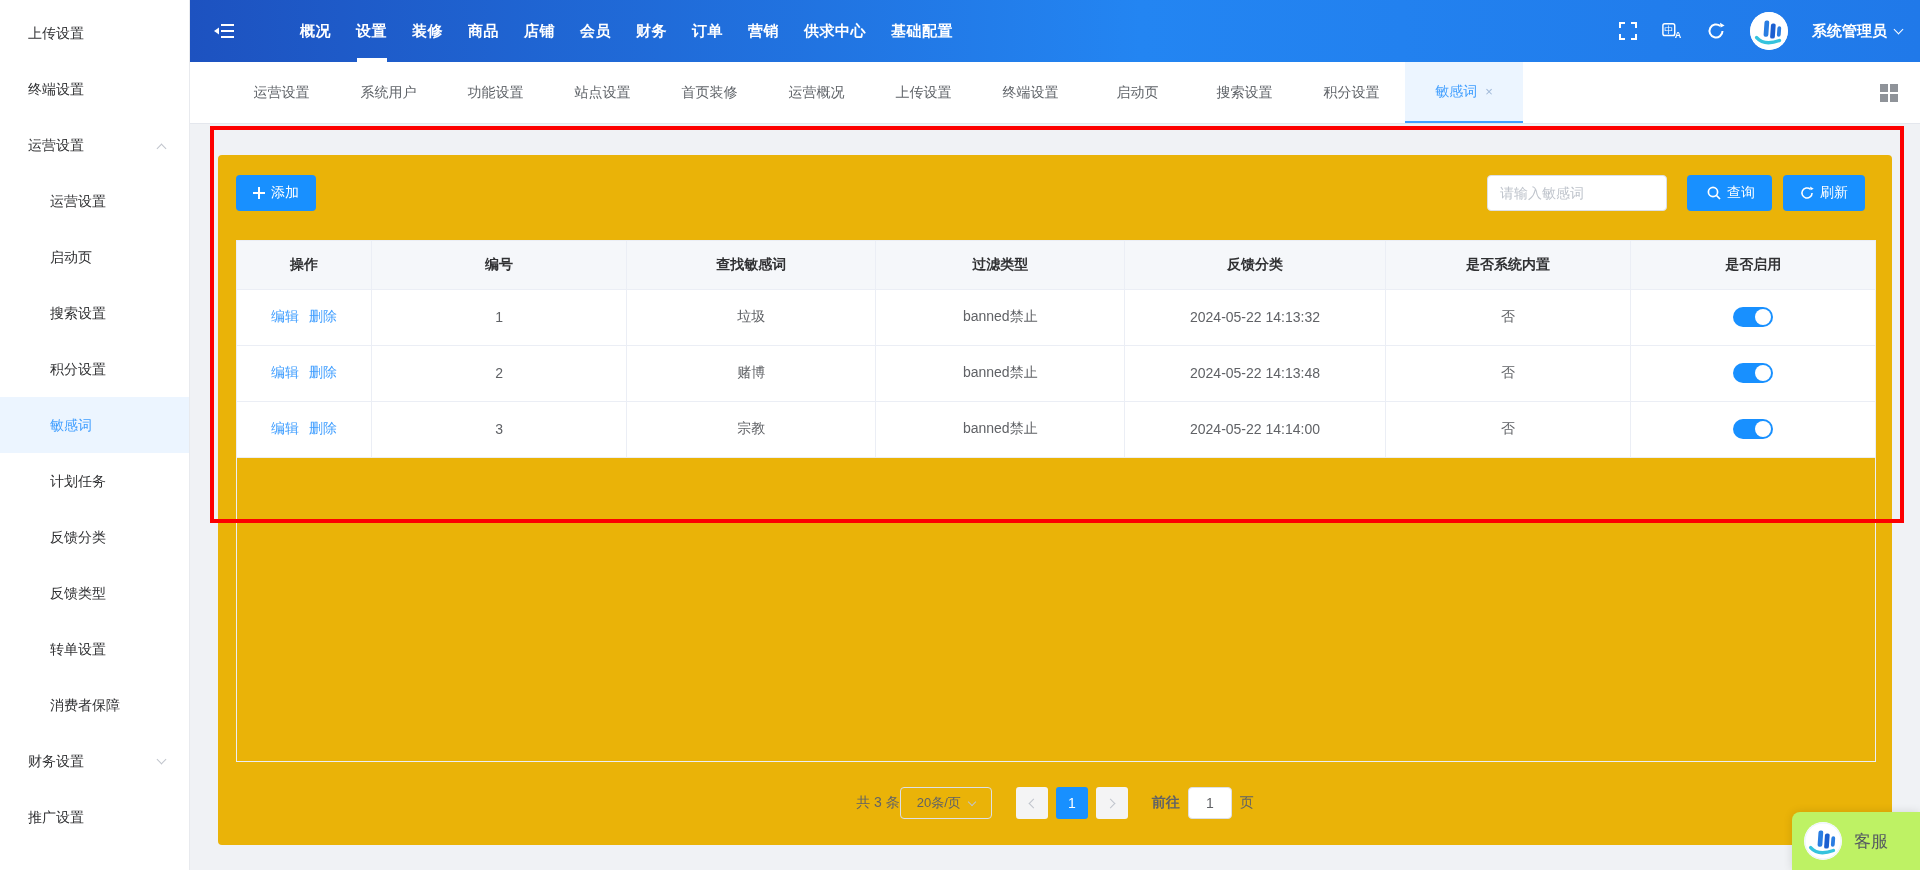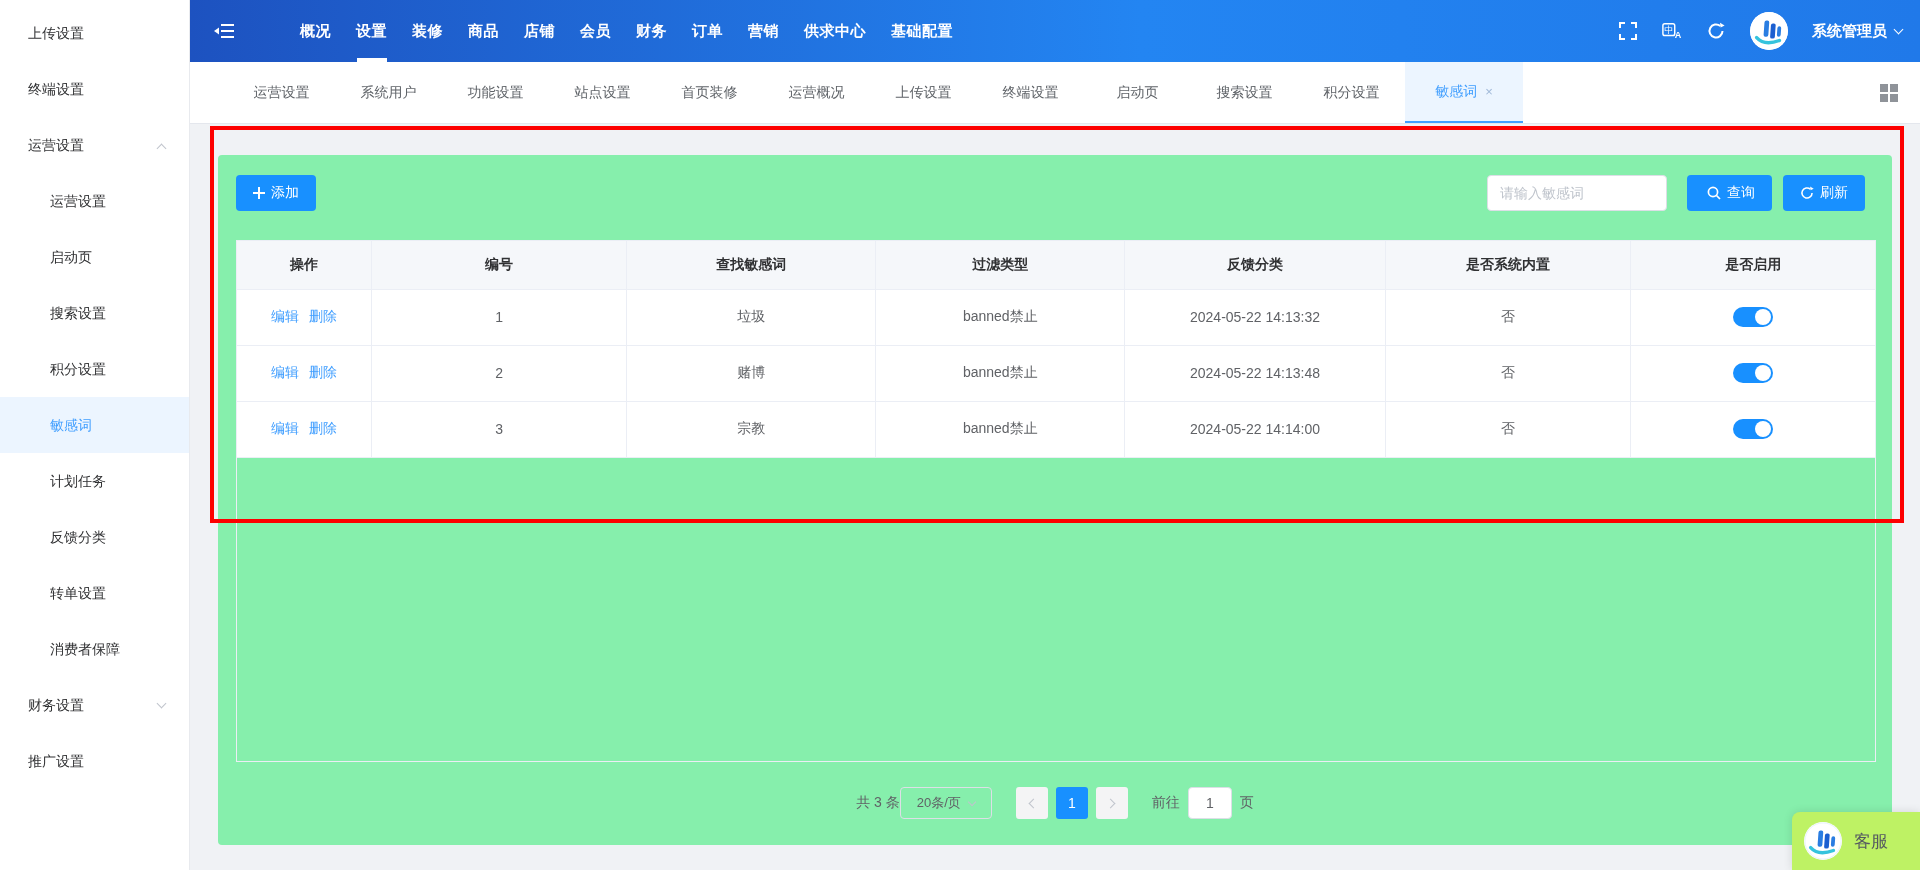--- a/index.html
+++ b/index.html
@@ -48,21 +48,21 @@
   .tab { width:107px; display:flex; align-items:center; justify-content:center;
          font-size:14px; color:#5f6368; cursor:pointer; }
   .tab.active { width:118px; background:#ecf5ff; color:#409eff; border-bottom:2px solid #409eff; }
   .tab .close { margin-left:8px; font-size:13px; color:#9fb8d8; }
   .grid-icon { margin-left:auto; margin-right:22px; align-self:center; display:grid;
                grid-template-columns:8px 8px; grid-gap:2px; cursor:pointer; }
   .grid-icon i { width:8px; height:8px; background:#8f9399; }
 
   
   .main { position:absolute; left:190px; top:124px; width:1730px; height:746px; background:#f0f2f5; }
-  .card { position:absolute; left:28px; top:31px; width:1674px; height:690px; background:#86efac; border-radius:4px; }
+  .card { position:absolute; left:28px; top:31px; width:1674px; height:690px; background:#eab308; border-radius:4px; }
 
   .btn { display:inline-flex; align-items:center; justify-content:center; gap:6px;
          height:36px; background:#1890ff; color:#fff; font-size:14px; border:none;
          border-radius:4px; cursor:pointer; padding:0 17px;
          font-family:"Liberation Sans","DejaVu Sans",sans-serif; }
   .add-btn { position:absolute; left:18px; top:20px; }
   .toolbar-right { position:absolute; right:27px; top:20px; display:flex; align-items:center; }
   .search-input { width:180px; height:36px; border:1px solid #dcdfe6; border-radius:4px;
                   padding:0 12px; font-size:14px; color:#606266; outline:none;
                   font-family:"Liberation Sans","DejaVu Sans",sans-serif; }
@@ -97,21 +97,21 @@
   .pg-select .chev { width:6px; height:6px; transform:rotate(45deg); margin-top:-3px; }
   .pg-btn { width:32px; height:32px; border-radius:3px; background:#f4f4f5; display:flex;
             align-items:center; justify-content:center; cursor:pointer; }
   .pg-btn .chev { width:7px; height:7px; border-color:#c0c4cc; }
   .pg-btn .chev.left { transform:rotate(135deg); margin-left:3px; }
   .pg-btn .chev.right { transform:rotate(-45deg); margin-right:3px; }
   .pg-prev { margin-left:24px; }
   .pg-page { width:32px; height:32px; border-radius:3px; background:#1890ff; color:#fff;
              display:flex; align-items:center; justify-content:center; margin-left:8px; cursor:pointer; }
   .pg-next { margin-left:8px; }
-  .pg-goto { margin-left:24px; }
+  .pg-goto { margin-left:24px;font-weight:bold; }
   .pg-input { width:44px; height:32px; border:1px solid #dcdfe6; border-radius:4px;
               text-align:center; font-size:14px; color:#606266; margin:0 8px; outline:none;
               font-family:"Liberation Sans","DejaVu Sans",sans-serif; }
 
   
   .annotation { position:absolute; left:210px; top:126px; width:1694px; height:397px;
                 border:4px solid #fd0000; z-index:20; pointer-events:none; }
 
   
   .support { position:absolute; right:0; bottom:0; width:128px; height:58px; background:#bef264;
@@ -131,20 +131,21 @@
       <div class="side-item lvl1"><span>上传设置</span></div>
       <div class="side-item lvl1"><span>终端设置</span></div>
       <div class="side-item lvl1"><span>运营设置</span><i class="chev up"></i></div>
       <div class="side-item lvl2"><span>运营设置</span></div>
       <div class="side-item lvl2"><span>启动页</span></div>
       <div class="side-item lvl2"><span>搜索设置</span></div>
       <div class="side-item lvl2"><span>积分设置</span></div>
       <div class="side-item lvl2 active"><span>敏感词</span></div>
       <div class="side-item lvl2"><span>计划任务</span></div>
       <div class="side-item lvl2"><span>反馈分类</span></div>
+      <div class="side-item lvl2"><span>反馈类型</span></div>
       <div class="side-item lvl2"><span>转单设置</span></div>
       <div class="side-item lvl2"><span>消费者保障</span></div>
       <div class="side-item lvl1"><span>财务设置</span><i class="chev down"></i></div>
       <div class="side-item lvl1"><span>推广设置</span></div>
     </div>
     <div class="side-partial"></div>
   </div>
 
   <div class="header">
     <svg class="fold-icon" viewBox="0 0 20 16">

